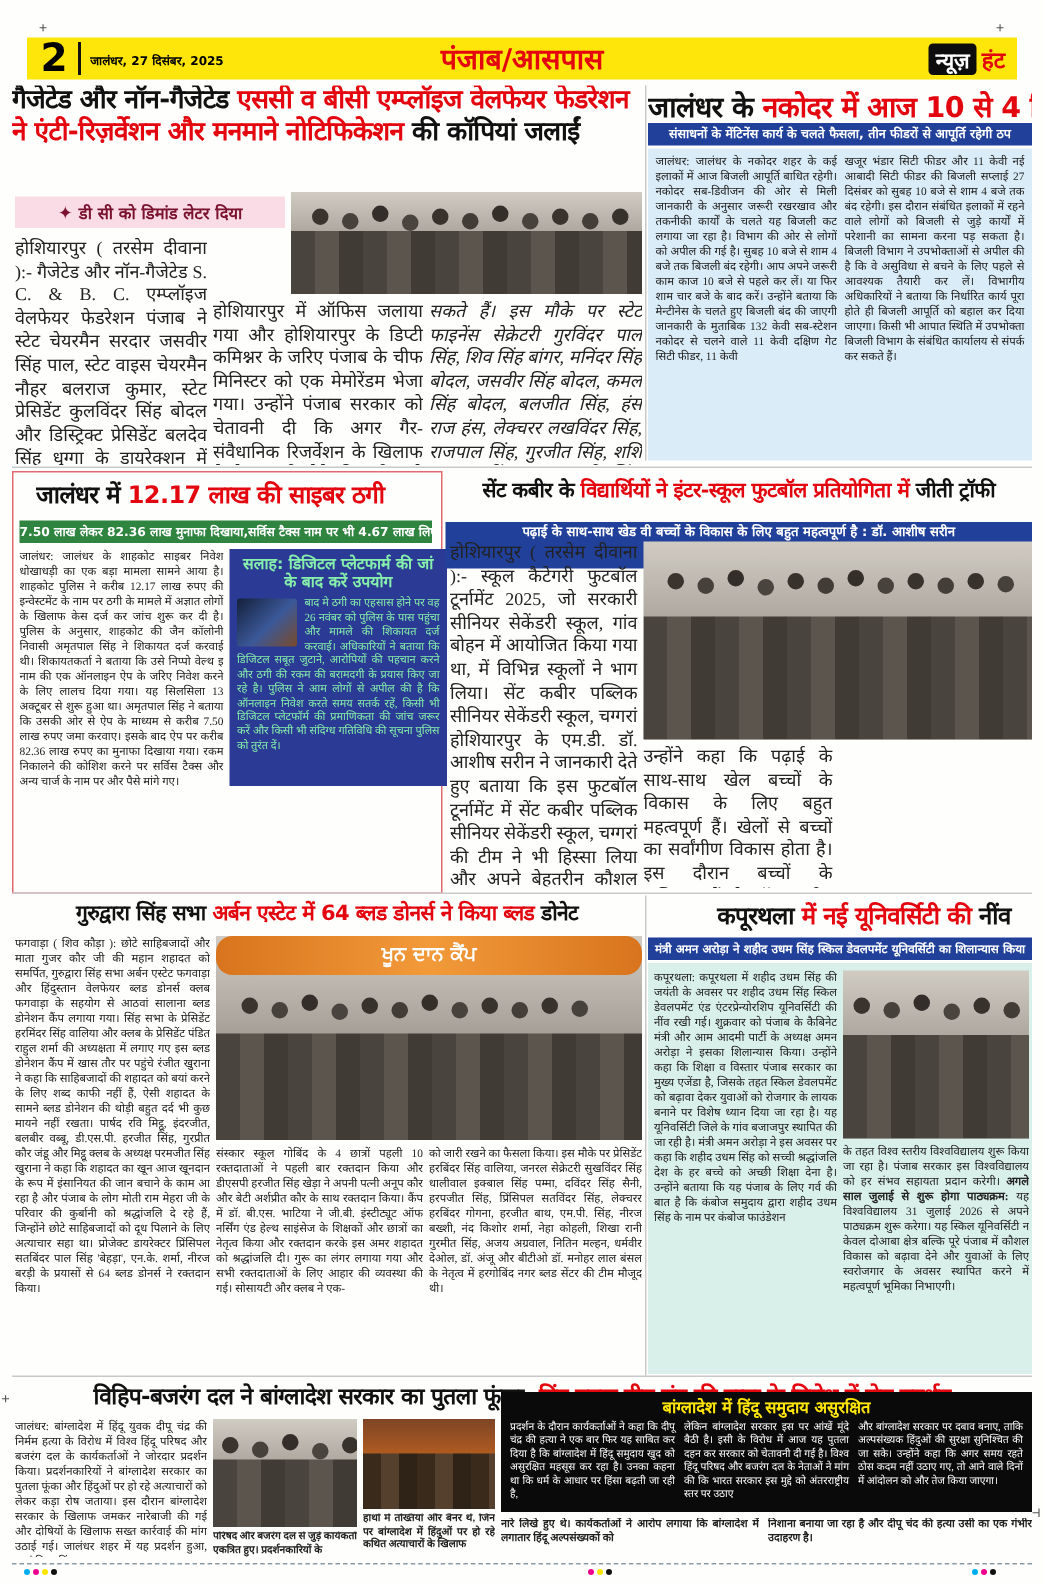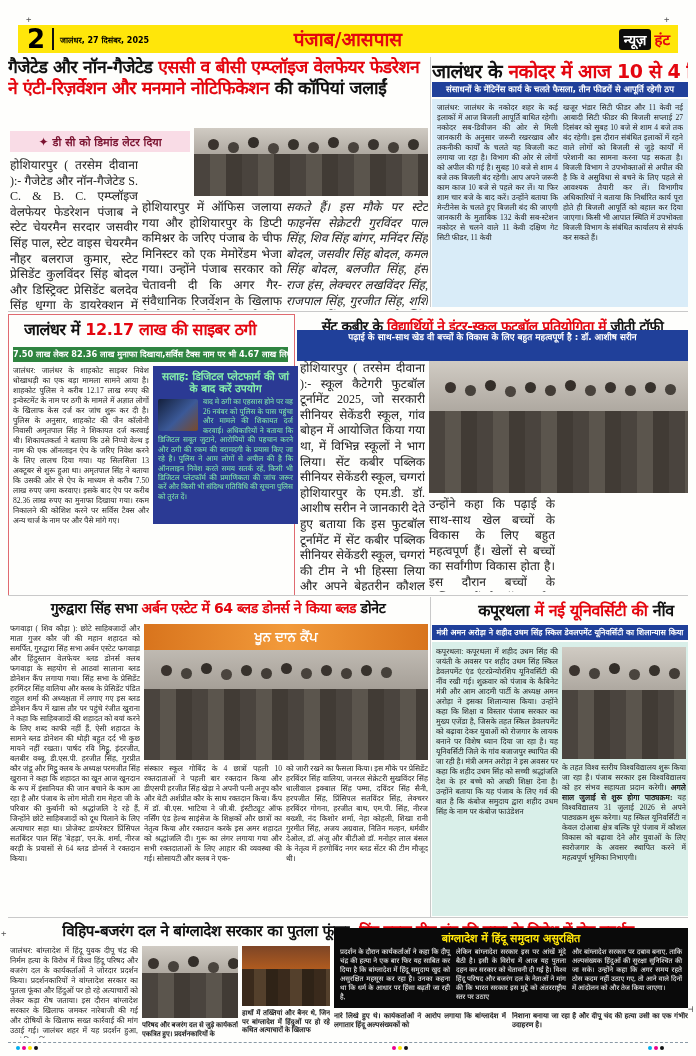--- a/index.html
+++ b/index.html
@@ -35,21 +35,21 @@
   .col-sm{font-size:7.6px;line-height:1.32;}
   .boldrun{font-weight:bold;}
   
   .photo{position:absolute;overflow:hidden;background:linear-gradient(180deg,#d0cbc3 0%,#a8a29a 45%,#6f6a63 100%);}
   .photo .heads{position:absolute;top:16%;left:6%;width:11px;height:11px;border-radius:50%;background:#3a332e;
     box-shadow:20px 3px 0 #46413b,40px -2px 0 #332e29,60px 4px 0 #4a443e,80px 0 0 #37322c,100px 3px 0 #423c36,
     120px -2px 0 #352f2a,140px 3px 0 #48423c,160px 0 0 #39332e,180px 3px 0 #443e38,200px 0 0 #37322c,220px 2px 0 #46413b;}
   .photo .bodies{position:absolute;top:38%;left:0;right:0;bottom:0;
     background:repeating-linear-gradient(90deg,#4a443e 0 16px,#5b554d 16px 32px,#413b35 32px 48px);}
   .photo .banner{position:relative;height:26px;background:linear-gradient(90deg,#d8741d,#f29a3a 50%,#d8741d);color:#fff;
-    font-family:"DejaVu Sans","Liberation Sans",sans-serif;font-weight:bold;text-align:center;font-size:13px;line-height:26px;z-index:2;}
+    font-family:"DejaVu Sans","Liberation Sans",sans-serif;font-weight:bold;text-align:center;font-size:13px;line-height:26px;z-index:2;border-radius:11px;}
   .photo.fire{background:linear-gradient(180deg,#7d4526 0%,#b85f1e 45%,#e8952f 75%,#f6bd55 100%);}
   .photo.fire .bodies{background:repeating-linear-gradient(90deg,#3a2a1c 0 12px,#54402c 12px 24px,#2f2317 24px 36px);}
   .caption{position:absolute;font-size:6.9px;line-height:1.25;color:#222;text-align:justify;overflow:hidden;font-weight:bold;}
   
   .inset{position:absolute;background:var(--insetblue);color:#86efac;padding:4px 5px;overflow:hidden;}
   .inset-title{font-family:"DejaVu Sans","Liberation Sans",sans-serif;font-weight:bold;font-size:10.5px;line-height:1.15;text-align:center;margin-bottom:3px;}
   .inset-body{font-size:7.3px;line-height:1.3;text-align:justify;}
   .inset-img{float:left;width:40px;height:32px;margin:2px 5px 2px 0;background:linear-gradient(135deg,#14203c,#3b5998 55%,#7a4a2a);border-radius:2px;}
   
   .panel-lblue{position:absolute;background:var(--lightblue);}
@@ -120,21 +120,21 @@
     <div class="inset-title">सलाह: डिजिटल प्लेटफार्म की जां के बाद करें उपयोग</div>
     <div class="inset-body">
       <span class="inset-img"></span>
       <span>बाद मे ठगी का एहसास होने पर वह 26 नवंबर को पुलिस के पास पहुंचा और मामले की शिकायत दर्ज करवाई। अधिकारियों ने बताया कि डिजिटल सबूत जुटाने, आरोपियों की पहचान करने और ठगी की रकम की बरामदगी के प्रयास किए जा रहे है। पुलिस ने आम लोगों से अपील की है कि ऑनलाइन निवेश करते समय सतर्क रहें, किसी भी डिजिटल प्लेटफॉर्म की प्रमाणिकता की जांच जरूर करें और किसी भी संदिग्ध गतिविधि की सूचना पुलिस को तुरंत दें।</span>
     </div>
   </div>
 
   <div class="hl abs" style="left:297px;top:316px;width:391px;height:24px;font-size:13.8px;white-space:nowrap;text-align:center;">
     <span class="b">सेंट कबीर के </span><span class="r">विद्यार्थियों ने इंटर-स्कूल फुटबॉल प्रतियोगिता में </span><span class="b">जीती ट्रॉफी</span>
   </div>
-  <div class="bar blue abs" style="left:297px;top:330px;width:391px;height:31px;font-size:8.8px;line-height:15px;">पढ़ाई के साथ-साथ खेड वी बच्चों के विकास के लिए बहुत महत्वपूर्ण है : डॉ. आशीष सरीन</div>
+  <div class="bar blue abs" style="left:297px;top:348px;width:391px;height:31px;font-size:8.8px;line-height:15px;">पढ़ाई के साथ-साथ खेड वी बच्चों के विकास के लिए बहुत महत्वपूर्ण है : डॉ. आशीष सरीन</div>
   <div class="col" style="left:300px;top:361px;width:125px;height:230px;">होशियारपुर ( तरसेम दीवाना ):- स्कूल कैटेगरी फुटबॉल टूर्नामेंट 2025, जो सरकारी सीनियर सेकेंडरी स्कूल, गांव बोहन में आयोजित किया गया था, में विभिन्न स्कूलों ने भाग लिया। सेंट कबीर पब्लिक सीनियर सेकेंडरी स्कूल, चग्गरां होशियारपुर के एम.डी. डॉ. आशीष सरीन ने जानकारी देते हुए बताया कि इस फुटबॉल टूर्नामेंट में सेंट कबीर पब्लिक सीनियर सेकेंडरी स्कूल, चग्गरां की टीम ने भी हिस्सा लिया और अपने बेहतरीन कौशल का प्रदर्शन किया। इस प्रतियोगिता में जय सिंह, मिलनजीत, साहिल प्रीत, राजदीप, जगमोहन, कपिल, गौरव, कनव, हरमन, गगन आदि ने भाग लिया और शानदार प्रदर्शन किया और विजेता हुए। इस खुशी के अवसर पर डॉ. आशीष सरीन ने बच्चों को बधाई दी और उनकी कड़ी मेहनत को सराहना की।</div>
   <div class="photo" style="left:429px;top:361px;width:259px;height:132px;">
     <span class="heads"></span>
     <span class="bodies"></span>
   </div>
   <div class="col" style="left:429px;top:497px;width:126px;height:95px;">उन्होंने कहा कि पढ़ाई के साथ-साथ खेल बच्चों के विकास के लिए बहुत महत्वपूर्ण हैं। खेलों से बच्चों का सर्वांगीण विकास होता है। इस दौरान बच्चों के अभिभावकों ने डॉ. आशीष सरीन का बहुत धन्यवाद किया कि वे पढ़ाई के साथ-साथ बच्चों</div>
 
   <div class="hrule" style="left:8px;top:595px;width:680px;"></div>
 
   <div class="hl abs" style="left:8px;top:598px;width:420px;height:22px;font-size:14px;white-space:nowrap;text-align:center;">

